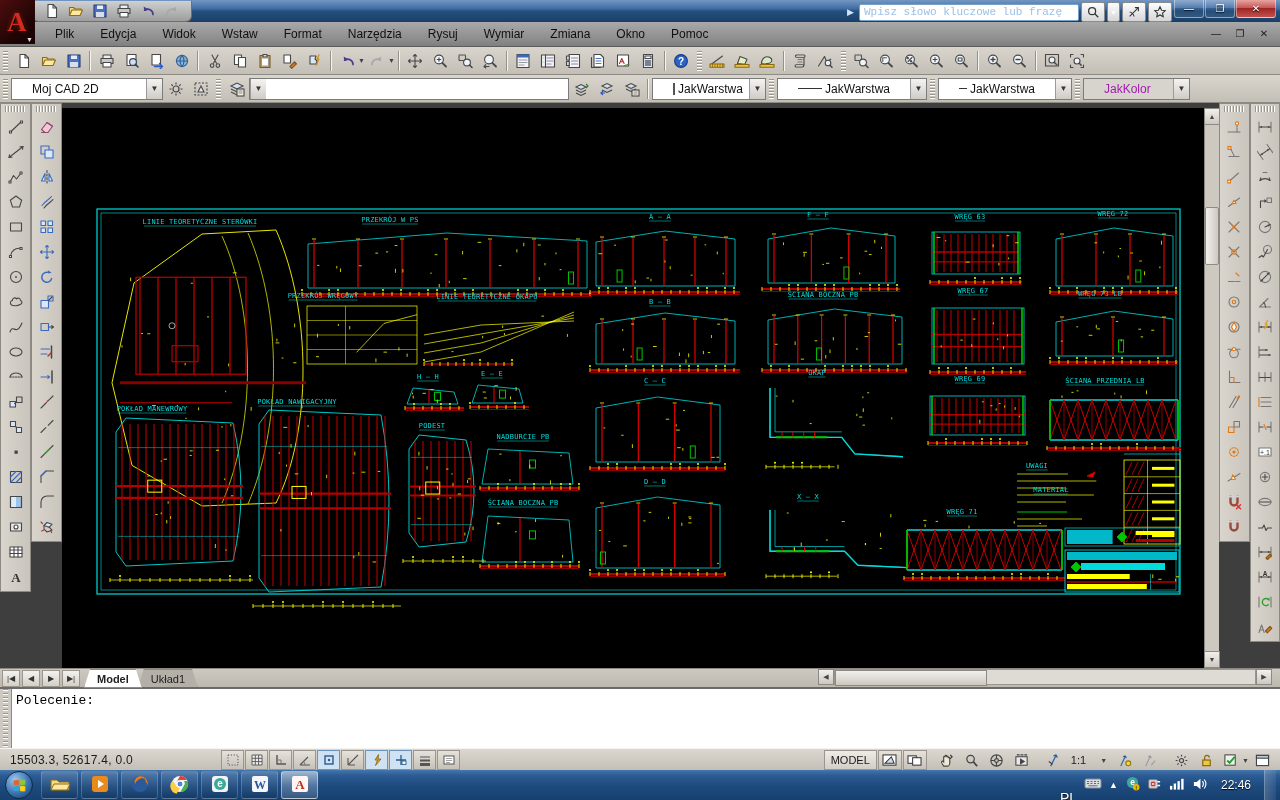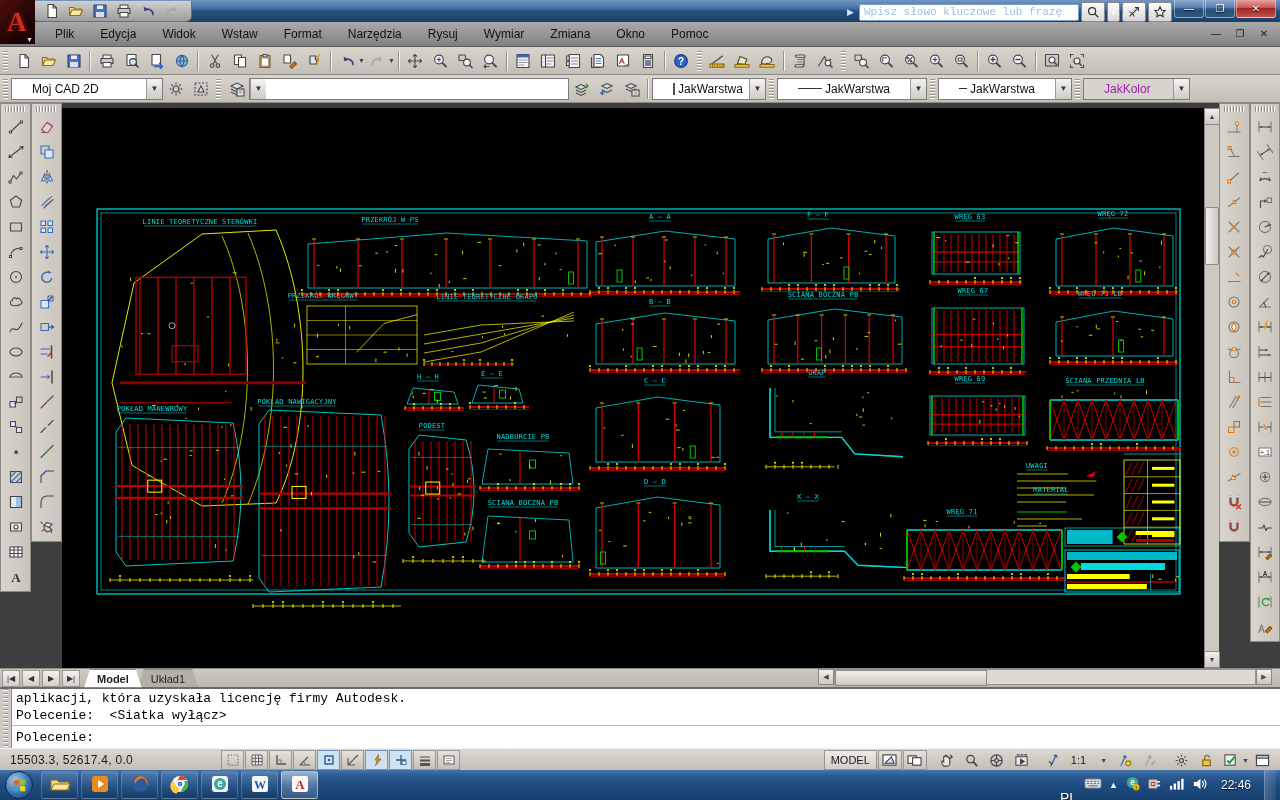--- a/index.html
+++ b/index.html
@@ -2532,24 +2532,20 @@
     <div class="scr-arrow" style="height:14px">◀</div>
     <div class="track">
         <div id="hthumb" style="height:14px"></div>
       </div>
     <div class="scr-arrow" style="height:14px">▶</div>
   </div>
 
   <div id="cmdwin">
     <div id="cmd-grip"></div>
     <div id="cmd-lines">
-      <div id="cmd-hist">
-        <div>aplikacji, która uzyskała licencję firmy Autodesk.</div>
-        <div>Polecenie:  &lt;Siatka wyłącz&gt;</div>
-      </div>
       <div id="cmd-prompt">Polecenie:</div>
     </div>
   </div>
 
   <div id="statusbar">
     <span id="coords">15503.3, 52617.4, 0.0</span>
     <div id="sb-toggles" style="display:flex;margin-left:60px;">
         <span class="stgl">
           <svg width="14" height="14" viewBox="0 0 14 14">
             <rect x="2" y="2" width="10" height="10" fill="none" stroke="#555" stroke-dasharray="1.2 1.6"></rect>

